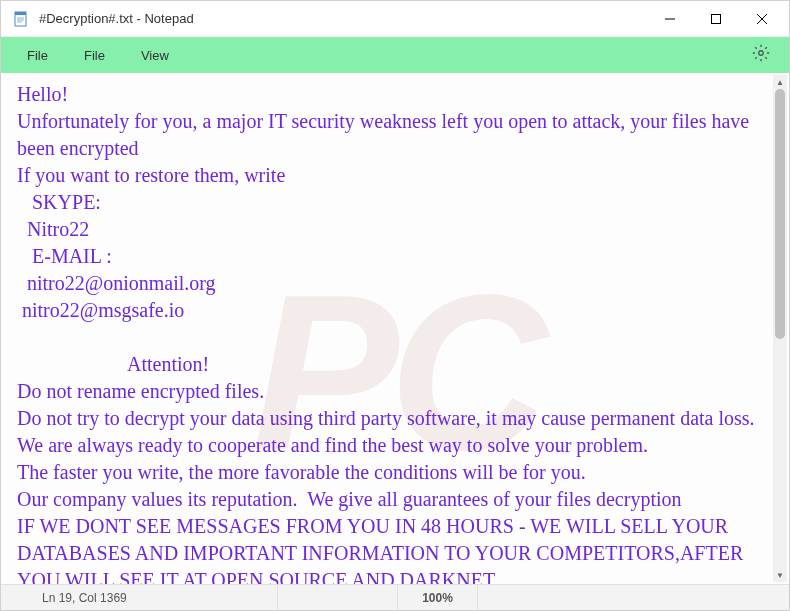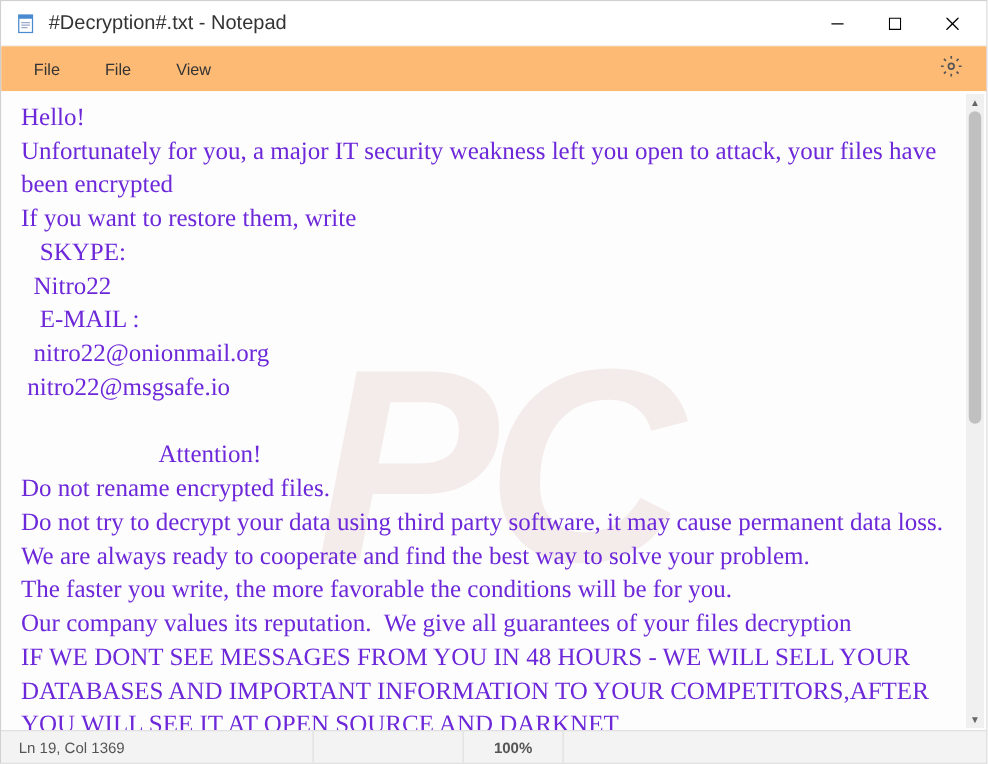--- a/index.html
+++ b/index.html
@@ -32,42 +32,42 @@
       background: #ffffff;
       border-bottom: 1px solid #f0f0f0;
     }
     .app-icon {
       width: 16px;
       height: 16px;
       margin-right: 10px;
       flex-shrink: 0;
     }
     .title-text {
-      font-size: 16px;
+      font-size: 13px;
       color: #333;
       flex: 1;
     }
     .win-controls {
       display: flex;
       height: 36px;
     }
     .win-btn {
       width: 46px;
       height: 36px;
       display: flex;
       align-items: center;
       justify-content: center;
       cursor: pointer;
     }
     .menubar {
       height: 36px;
       display: flex;
       align-items: center;
       padding: 0 10px;
-      background: #fdba74;
+      background: #86efac;
       gap: 4px;
     }
     .menu-item {
       padding: 6px 16px;
       font-size: 13px;
       color: #333;
       cursor: pointer;
       border-radius: 4px;
     }
     .menubar-spacer {
@@ -162,20 +162,21 @@
     }
     .status-cell {
       padding: 0 14px;
       border-right: 1px solid #e0e0e0;
       height: 100%;
       display: flex;
       align-items: center;
     }
     .status-cell:first-child {
       flex: 0 0 250px;
+      margin-left: 27px;
     }
     .status-spacer {
       flex: 0 0 120px;
       border-right: 1px solid #e0e0e0;
       height: 100%;
     }
     .status-cell-z {
       flex: 0 0 80px;
       justify-content: center;
       font-weight: bold;

